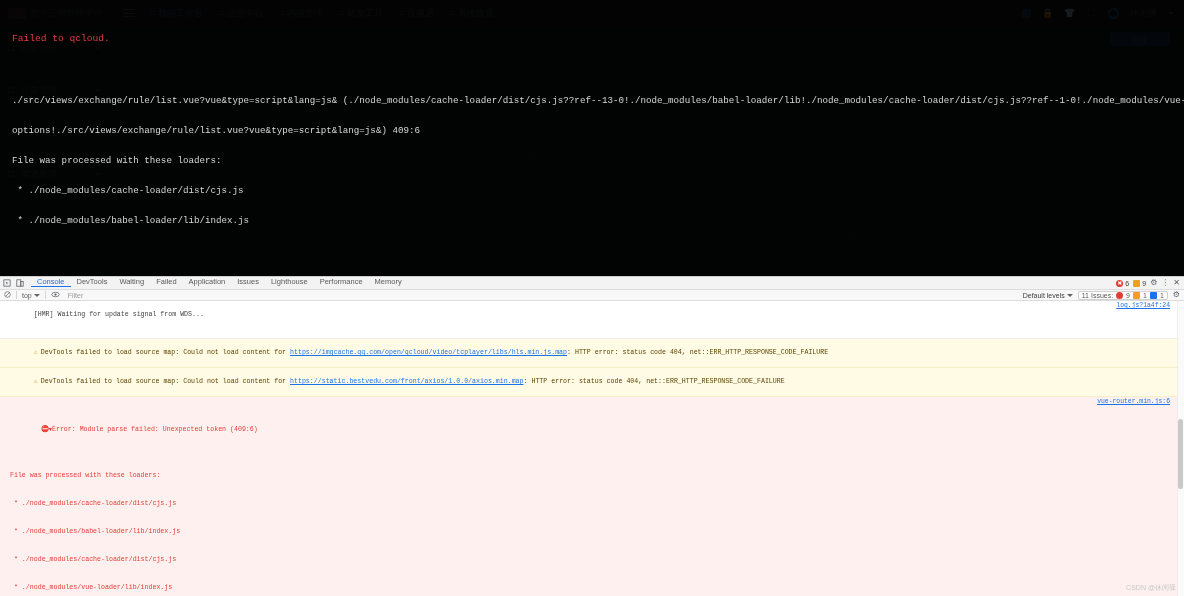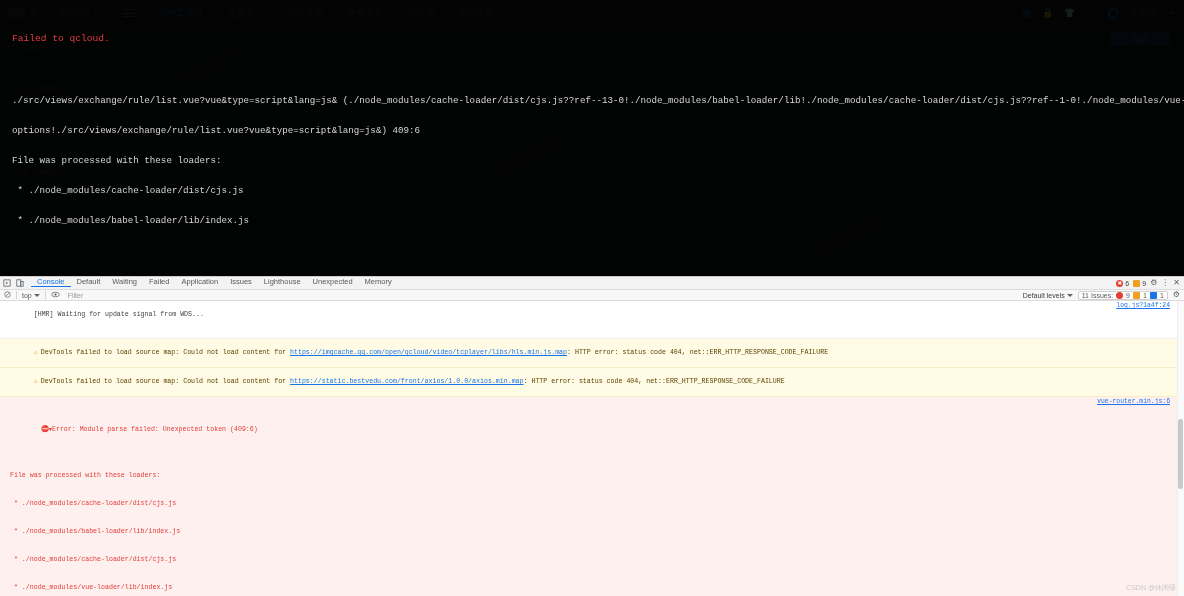--- a/index.html
+++ b/index.html
@@ -220,27 +220,27 @@
         </svg>
     </div>
     <div class="dt-icbtn">
       <svg width="8" height="8" viewBox="0 0 10 10">
           <rect x="1" y="1" width="5" height="8" fill="none" stroke="#5f6368"></rect>
           <rect x="6" y="3" width="3" height="6" fill="none" stroke="#5f6368"></rect>
         </svg>
     </div>
     <div class="dt-tabs">
       <div class="dt-tab active">Console</div>
-      <div class="dt-tab">Default</div>
+      <div class="dt-tab">DevTools</div>
       <div class="dt-tab">Waiting</div>
       <div class="dt-tab">Failed</div>
       <div class="dt-tab">Application</div>
       <div class="dt-tab">Issues</div>
       <div class="dt-tab">Lighthouse</div>
-      <div class="dt-tab">Unexpected</div>
+      <div class="dt-tab">Performance</div>
       <div class="dt-tab">Memory</div>
     </div>
     <div class="dt-right">
       <div class="cnt-pill">
         <span class="dot-err">✖</span>
         <span>6</span>
       </div>
       <div class="cnt-pill">
         <span class="sq-warn"></span>
         <span>9</span>

